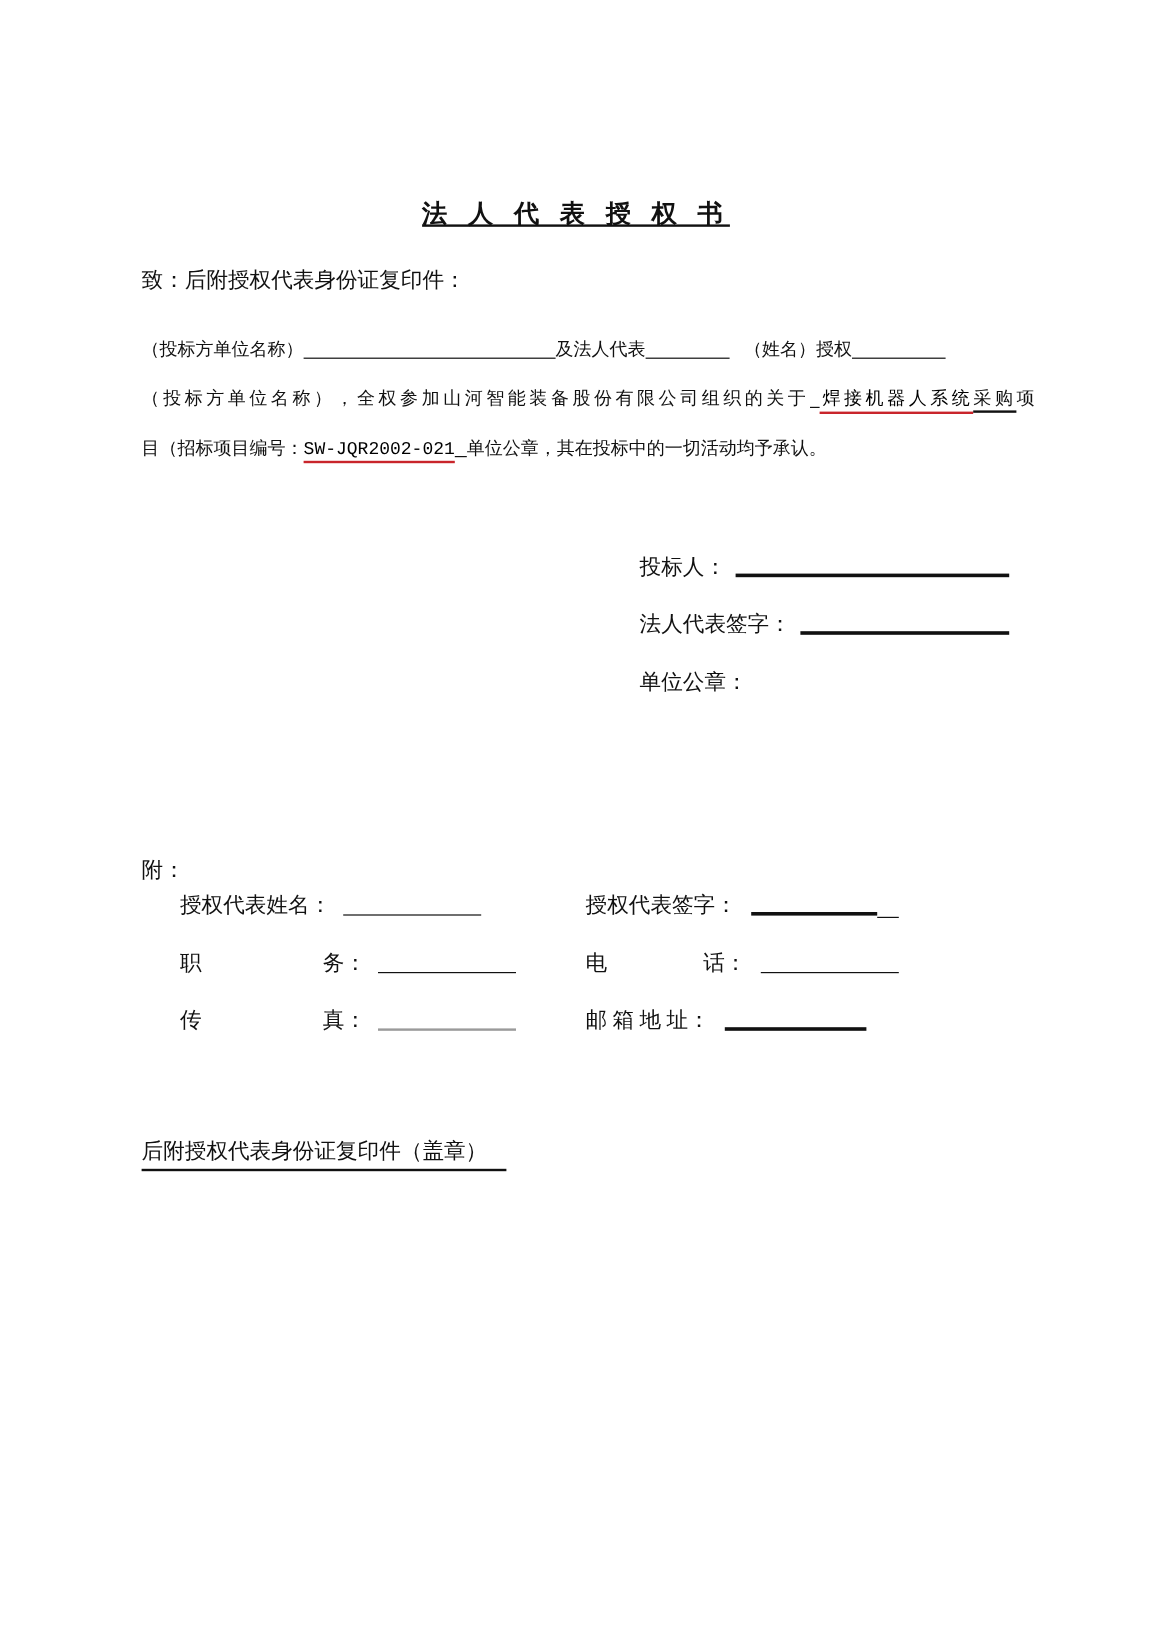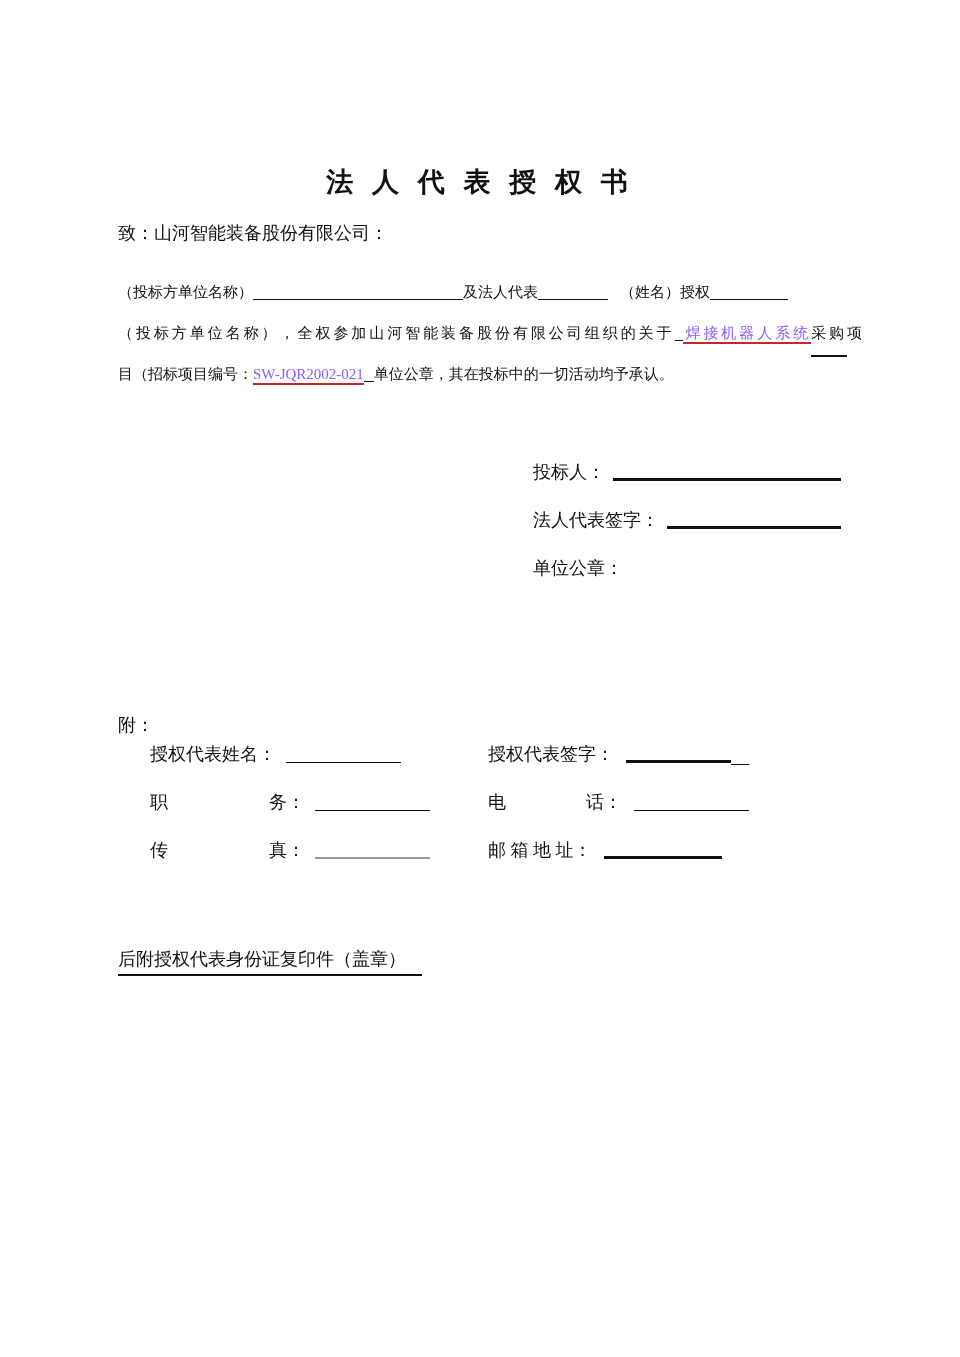--- a/index.html
+++ b/index.html
@@ -9,41 +9,42 @@
     margin:0 auto;
     background:#ffffff;
     font-family:"Liberation Serif","DejaVu Serif",serif;
     color:#111111;
     overflow:hidden;
   }
   .abs{position:absolute;}
   .doc-title{
     top:164px;left:0;width:100%;
     text-align:center;
-    font-size:27px;font-weight:bold;
+    font-size:21px;font-weight:bold;
     letter-spacing:6px;
     white-space:pre;
+    text-decoration:underline;
   }
   .salutation{top:221px;left:118px;font-size:18px;}
   .para{top:272px;left:118px;width:744px;font-size:15px;line-height:41px;}
   .para .line{height:41px;white-space:nowrap;}
   .para .line.justify{text-align:justify;text-align-last:justify;white-space:normal;}
   
   .blank{
     display:inline-block;height:2px;
     border-bottom:1px solid #111111;
     transform:translateY(3px);
   }
   .blank.b2{border-bottom-width:2px;}
   .blank.b3{border-bottom-width:3px;}
   .blank.gray{border-bottom-color:#9a9a9a;}
   .blank.tail{transform:translateY(5px);}
-  .red{color:#8b5cf6;}
+  .red{color:#000000;font-family:Liberation Mono, monospace;}
   .u-red{border-bottom:2px solid #c9252b;padding-bottom:1px;}
-  .u-black{border-bottom:2px solid #111111;padding-bottom:14px;}
+  .u-black{border-bottom:2px solid #111111;padding-bottom:1px;}
   .sig-row{font-size:18px;white-space:nowrap;}
   .attach-heading{top:713px;left:118px;font-size:18px;}
   .attach-row{font-size:18px;white-space:nowrap;}
   .spread{display:inline-flex;justify-content:space-between;}
   .spread.w155{width:155px;}
   .spread.w134{width:134px;}
   .pre{white-space:pre;}
   .footer-note{
     top:947px;left:118px;font-size:18px;
   }
@@ -53,21 +54,21 @@
     display:inline-block;
   } .ml8{margin-left:8px;} .ml10{margin-left:10px;} .ml12{margin-left:12px;}
 </style>
 </head>
 <body>
 
 <div class="page">
 
   <div class="abs doc-title">法 人 代 表 授 权 书</div>
 
-  <div class="abs salutation">致：山河智能装备股份有限公司：</div>
+  <div class="abs salutation">致：后附授权代表身份证复印件：</div>
 
   <div class="abs para">
     <div class="line">
       <span>（投标方单位名称）</span><span class="blank" style="width:210px;"></span><span>及法人代表</span><span class="blank" style="width:70px;"></span><span class="ml12">（姓名）授权</span><span class="blank" style="width:78px;"></span>
     </div>
     <div class="line justify">
       <span>（投标方单位名称），全权参加山河智能装备股份有限公司组织的关于</span><span class="blank" style="width:8px;"></span><span class="red u-red">焊接机器人系统</span><span class="u-black">采购</span><span>项</span>
     </div>
     <div class="line">
       <span>目（招标项目编号：</span><span class="red u-red">SW-JQR2002-021</span><span class="blank" style="width:10px;"></span><span>单位公章，其在投标中的一切活动均予承认。</span>

